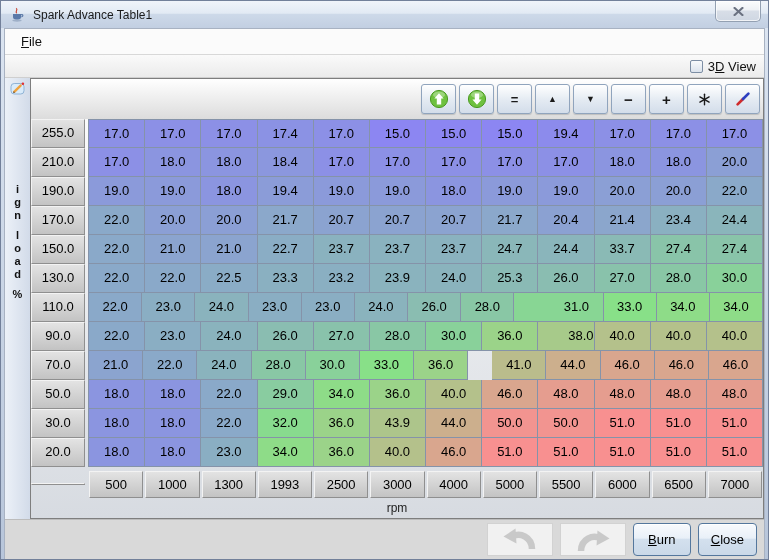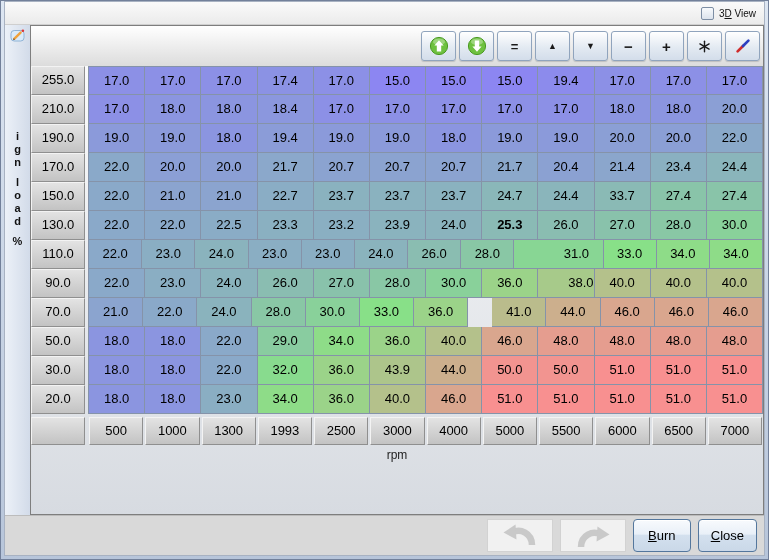--- a/index.html
+++ b/index.html
@@ -38,21 +38,21 @@
   .subbar {
     flex: 0 0 23px; background: linear-gradient(#fafafa,#ebebeb);
     border-bottom: 1px solid #cfcfcf;
     display: flex; align-items: center; justify-content: flex-end; padding-right: 8px;
   }
   .cb-wrap { display: flex; align-items: center; gap: 5px; }
   .checkbox {
     width: 13px; height: 13px; border: 1px solid #7d8ea4; border-radius: 2px;
     background: linear-gradient(#f8fafc,#dce3ec);
   }
-  .cb-label { font-size: 10px; color:#111; }
+  .cb-label { font-size: 13px; color:#111; }
   
   .content { flex: 1; display: flex; background:#cdd6e4; }
   .left-strip {
     flex: 0 0 25px; background: linear-gradient(to right,#ecf1f8,#d2dbe9);
     display: flex; flex-direction: column; align-items: center;
   }
   .pencil-icon { margin-top: 3px; width:16px; height:16px; }
   .v-label { margin-top: 86px; display:flex; flex-direction:column; align-items:center; }
   .v-label span { font-size: 11px; font-weight: bold; color:#111; line-height: 13px; }
   .v-label .gap { height: 7px; }
@@ -69,21 +69,21 @@
   .tbtn {
     width: 35px; height: 30px; border: 1px solid #90a4bd; border-radius: 3px;
     background: linear-gradient(#ffffff,#e3eaf2 55%,#d3ddea);
     display: flex; align-items: center; justify-content: center;
     box-shadow: 0 1px 1px rgba(0,0,0,.15);
   }
   .tglyph { font-size: 13px; font-weight: bold; color:#1a1a1a; line-height: 1; }
   
   .grid { flex: 0 0 380px; display: flex; flex-direction: column; }
   .grid-row { display: flex; height: 29px; }
-  .grid-row.axisrow { margin-top: 3px; height: 28px; }
+  .grid-row.axisrow { margin-top: 3px; height: 28px; align-items: center; }
   .hdr {
     background: linear-gradient(#e3e3e3,#c3c3c3);
     border: 1px solid #8f8f8f; border-top-color: #f3f3f3; border-left-color: #f3f3f3;
     text-align: center; font-size: 13px; color:#000;
   }
   .rowhdr { flex: 0 0 54px; margin-right: 3px; line-height: 26px; }
   .corner { flex: 0 0 54px; margin-right: 3px; }
   .colhdr { flex: 1; margin: 0 1px; line-height: 25px; }
   .cell {
     flex: 1; text-align: center; font-size: 13px; color:#000; line-height: 27px;
@@ -111,22 +111,46 @@
     display: flex; align-items: center; justify-content: center;
   }
   .mirror { transform: scaleX(-1); display:inline-flex; }
   u { text-underline-offset: 1px; }
 </style>
 </head>
 <body>
 
 <div class="window">
 
+  <div class="titlebar">
+    <span class="app-icon">
+      <svg width="16" height="16" viewBox="0 0 16 16">
+        <path d="M6.2 1.3 C8.6 3 4.4 4.4 6.8 6.2" stroke="#c74a3a" stroke-width="1.2" fill="none"></path>
+        <path d="M3 7 h8 v3.1 a4 2.7 0 0 1 -8 0 Z" fill="#5b79a8"></path>
+        <path d="M11 7.7 c2.2 -.4 2.8 1.5 .3 2.3" stroke="#5b79a8" stroke-width="1.1" fill="none"></path>
+        <ellipse cx="7" cy="13.6" rx="4.6" ry="1.1" fill="#9fb0c8"></ellipse>
+      </svg>
+    </span>
+    <span class="win-title">Spark Advance Table1</span>
+    <div class="close-btn">
+      <span>
+        <svg width="11" height="9" viewBox="0 0 11 9">
+          <g stroke="#6a7180" stroke-width="2.1" stroke-linecap="square">
+            <line x1="1.6" y1="1" x2="9.4" y2="8"></line>
+              <line x1="9.4" y1="1" x2="1.6" y2="8"></line>
+          </g>
+        </svg>
+      </span>
+    </div>
+  </div>
 
   <div class="inner">
+    <div class="menubar">
+      <span class="menu-item"><u>F</u><span>i</span><span>l</span><span>e</span></span>
+    </div>
 
     <div class="subbar">
       <span class="cb-wrap">
         <span class="checkbox"></span>
         <span class="cb-label"><span>3</span><u>D</u><span> </span><span>V</span><span>i</span><span>e</span><span>w</span></span>
       </span>
     </div>
 
     <div class="content">
       <div class="left-strip">
@@ -285,21 +309,21 @@
             </div>
             <div class="grid-row">
               <div class="hdr rowhdr">130.0</div>
               <div class="cell left" style="background: rgb(138, 169, 201);">22.0</div>
               <div class="cell" style="background: rgb(138, 169, 201);">22.0</div>
               <div class="cell" style="background: rgb(138, 172, 198);">22.5</div>
               <div class="cell" style="background: rgb(138, 176, 193);">23.3</div>
               <div class="cell" style="background: rgb(138, 175, 194);">23.2</div>
               <div class="cell" style="background: rgb(138, 179, 190);">23.9</div>
               <div class="cell" style="background: rgb(138, 179, 189);">24.0</div>
-              <div class="cell" style="background: rgb(138, 186, 181); font-weight: bold;">25.3</div>
+              <div class="cell" style="background: rgb(138, 186, 181);">25.3</div>
               <div class="cell" style="background: rgb(138, 189, 177);">26.0</div>
               <div class="cell" style="background: rgb(137, 194, 171);">27.0</div>
               <div class="cell" style="background: rgb(137, 199, 165);">28.0</div>
               <div class="cell" style="background: rgb(137, 209, 154);">30.0</div>
             </div>
             <div class="grid-row">
               <div class="hdr rowhdr">110.0</div>
               <div class="cell left" style="background: rgb(138, 169, 201);">22.0</div>
               <div class="cell" style="background: rgb(138, 174, 195);">23.0</div>
               <div class="cell" style="background: rgb(138, 179, 189);">24.0</div>

